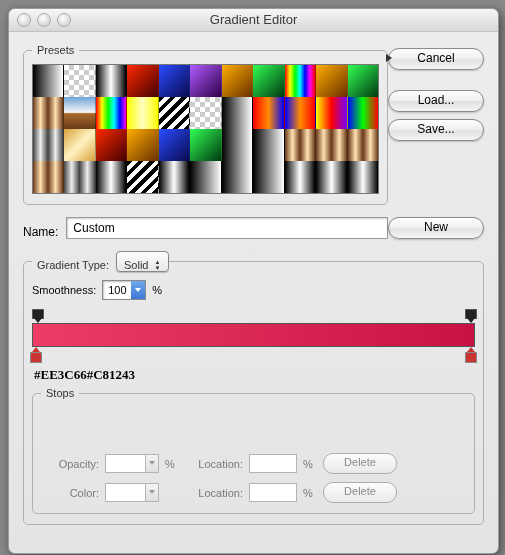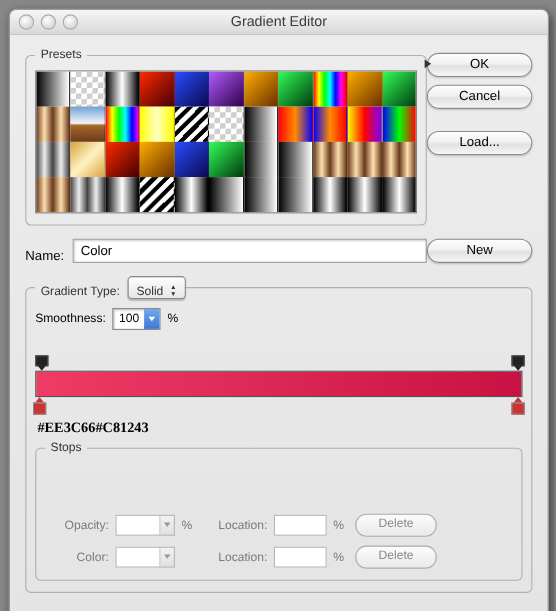--- a/index.html
+++ b/index.html
@@ -16,21 +16,21 @@
   fieldset.gb{border:1px solid #b0b0b0;border-radius:5px;margin:0 0 12px 0;padding:8px 8px 10px 8px;position:relative;}
   fieldset.gb>legend{padding:0 5px;font-size:11px;color:#333;}
   .flyout-arrow{position:absolute;right:-5px;top:-2px;width:0;height:0;border-left:6px solid #333;border-top:4px solid transparent;border-bottom:4px solid transparent;}
   .swatches{border:1px solid #777;box-shadow:inset 1px 1px 3px rgba(0,0,0,0.4);height:128px;overflow:hidden;background:#fff;}
   .srow{display:flex;height:25%;}
   .sw{flex:1;border-right:1px solid rgba(0,0,0,0.35);}
   .srow .sw:last-child{border-right:none;}
   .namerow{display:flex;align-items:flex-end;gap:8px;}
   .namerow label{font-size:12px;}
   .txt{flex:1;height:20px;border:1px solid #9a9a9a;background:#fff;box-shadow:inset 1px 1px 2px rgba(0,0,0,0.2);padding:0 6px;font-size:12px;line-height:20px;}
-  .line{display:flex;align-items:center;gap:6px;margin-bottom:23px;}
+  .line{display:flex;align-items:center;gap:6px;margin-bottom:9px;}
   .select{display:inline-flex;align-items:flex-end;height:19px;border:1px solid #888;border-radius:4px;background:linear-gradient(#fdfdfd,#e7e7e7);padding:0 4px 0 7px;font-size:11px;box-shadow:0 1px 1px rgba(0,0,0,0.2);}
   .stepper{width:14px;margin-left:2px;display:flex;flex-direction:column;}
   .st{font-size:6px;line-height:6px;color:#333;text-align:center;}
   .numbox{width:42px;height:18px;border:1px solid #8a8a8a;background:#fff;box-shadow:inset 1px 1px 2px rgba(0,0,0,0.25);display:flex;align-items:center;}
   .numbox span{flex:1;padding-left:5px;font-size:11px;}
   .dd-btn{width:14px;height:18px;background:linear-gradient(#6fa9ec,#3e78d6);display:flex;align-items:center;justify-content:center;}
   .dd-btn::after{content:"";border-left:3px solid transparent;border-right:3px solid transparent;border-top:4px solid #fff;}
   .bar-wrap{position:relative;height:56px;margin:4px 0 2px;}
   .op-stop{position:absolute;top:0;width:10px;height:12px;}
   .op-stop::before{content:"";position:absolute;top:0;left:0;width:10px;height:8px;border:1px solid #555;background:#222;}
@@ -140,30 +140,30 @@
               <div class="sw g-bw"></div>
               <div class="sw g-wbw"></div>
               <div class="sw g-wbw"></div>
               <div class="sw g-wbw"></div>
             </div>
           </div>
         </fieldset>
 
         <div class="namerow">
           <label>Name:</label>
-          <div class="txt">Color</div>
+          <div class="txt">Custom</div>
         </div>
 
       </div>
 
       <div class="right">
-        <div class="aqua-btn">OK</div>
         <div class="aqua-btn">Cancel</div>
         <div style="height:6px"></div>
         <div class="aqua-btn">Load...</div>
+        <div class="aqua-btn">Save...</div>
         <div style="flex:1"></div>
         <div class="aqua-btn">New</div>
       </div>
     </div>
 
     <fieldset class="gb" style="margin-top:12px;">
       <legend style="padding:0">
         <span style="padding:0 4px 0 5px">Gradient Type:</span>
         <span class="select">
           <span>Solid</span>

